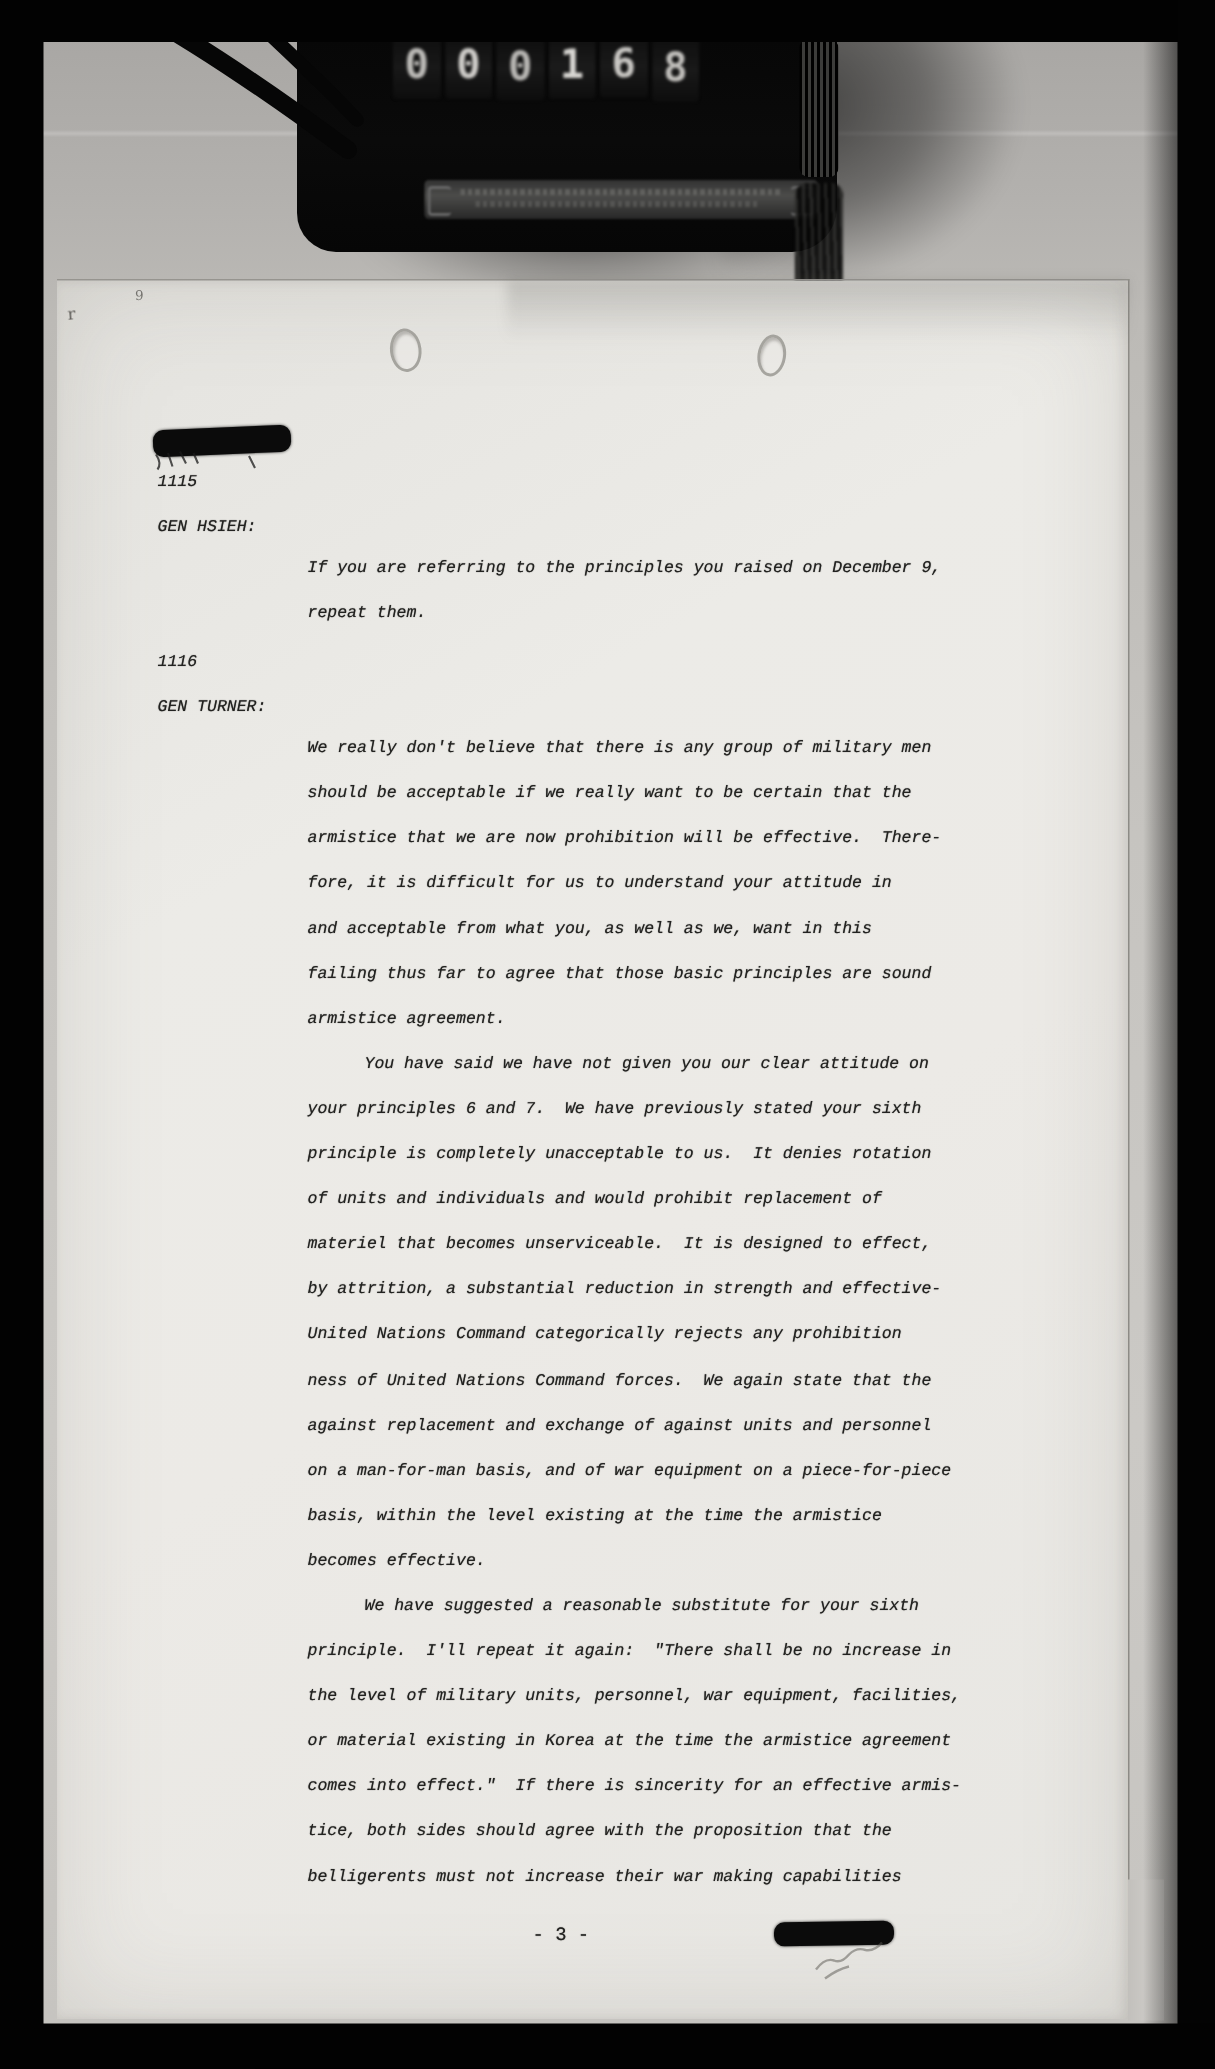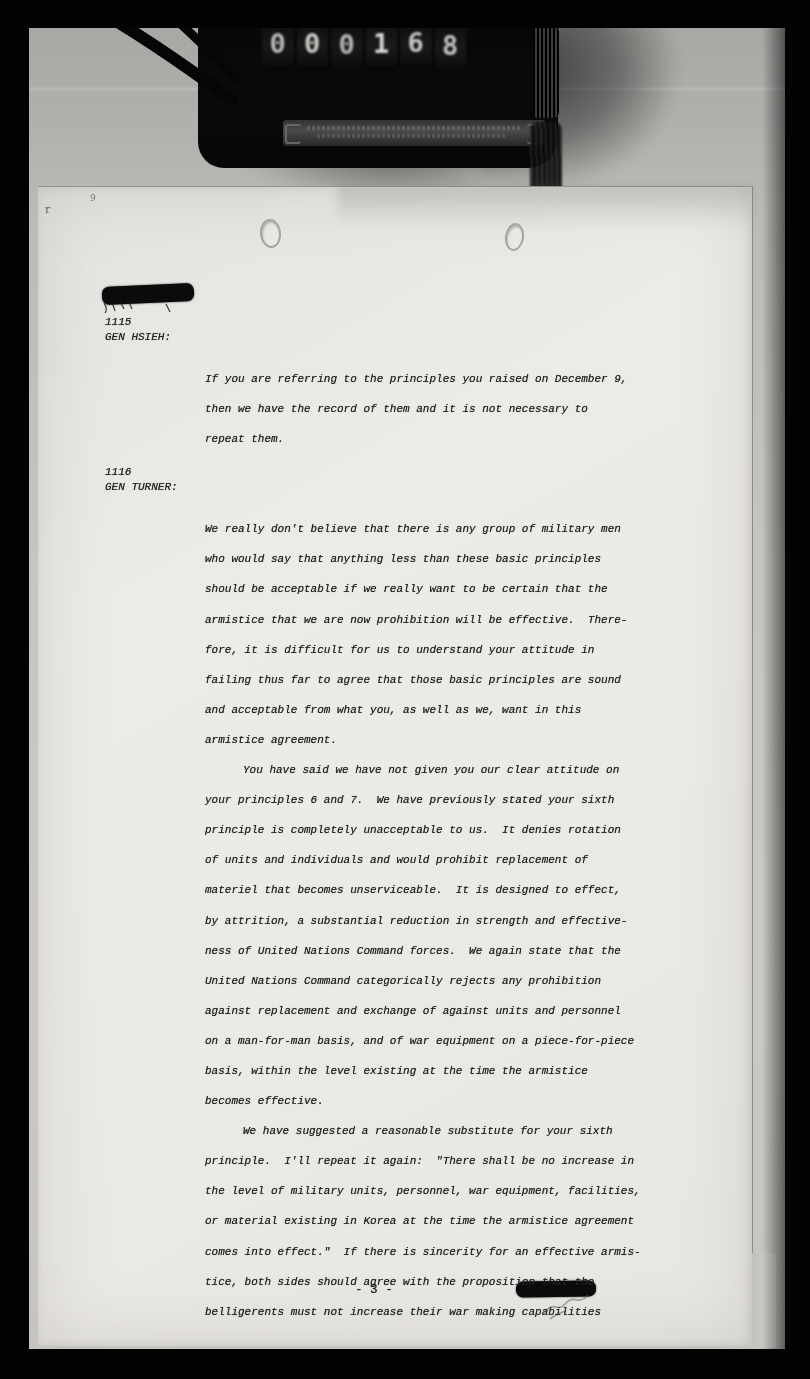--- a/index.html
+++ b/index.html
@@ -121,21 +121,21 @@
   .scribble-bottom{left:492px;top:1104px;opacity:.5}
   
   .text-area{
     position:absolute;left:67px;top:128px;width:600px;
     color:#222220;font-size:11px;filter:blur(.3px);
     text-shadow:0 0 .7px rgba(40,40,38,.75);
     font-style:italic;
   }
   .entry{position:relative;margin-bottom:4px;}
   .entry-num{height:15px;line-height:15px;white-space:pre;}
-  .speaker{position:absolute;left:0;top:15px;height:15px;line-height:15px;white-space:pre;}
+  .speaker{position:absolute;left:0;top:30px;height:15px;line-height:15px;white-space:pre;}
   .lines{margin-left:100px;margin-top:41px;}
   .line{height:30.1px;line-height:16px;white-space:pre;}
   .block.indent .line:first-child{padding-left:38px;}
   .page-number{
     position:absolute;left:317px;top:1096px;color:#222220;
     font-size:12.6px;white-space:pre;filter:blur(.3px);
     text-shadow:0 0 .7px rgba(40,40,38,.75);
   }
   
   .frame-top{position:absolute;left:0;top:0;width:810px;height:28px;background:#020202;}
@@ -200,48 +200,46 @@
       <path d="M 14 22 q 6 -8 12 -6 q 5 2 10 -4 q 5 -5 11 -3 q 6 1 11 -5 M 20 28 q 8 -6 16 -8" stroke="#5a5852" stroke-width="1.6" fill="none"></path>
     </svg>
 
     <div class="text-area">
         <div class="entry">
           <div class="entry-num">1115</div>
           <div class="speaker">GEN HSIEH:</div>
           <div class="lines">
             <div class="block">
               <div class="line">If you are referring to the principles you raised on December 9,</div>
-              <div class="line">then we have the record of them and it is not necessary to</div>
               <div class="line">repeat them.</div>
             </div>
           </div>
         </div>
         <div class="entry">
           <div class="entry-num">1116</div>
           <div class="speaker">GEN TURNER:</div>
           <div class="lines">
             <div class="block">
               <div class="line">We really don't believe that there is any group of military men</div>
-              <div class="line">who would say that anything less than these basic principles</div>
               <div class="line">should be acceptable if we really want to be certain that the</div>
               <div class="line">armistice that we are now prohibition will be effective.  There-</div>
               <div class="line">fore, it is difficult for us to understand your attitude in</div>
+              <div class="line">and acceptable from what you, as well as we, want in this</div>
               <div class="line">failing thus far to agree that those basic principles are sound</div>
-              <div class="line">and acceptable from what you, as well as we, want in this</div>
               <div class="line">armistice agreement.</div>
             </div>
             <div class="block indent">
               <div class="line">You have said we have not given you our clear attitude on</div>
               <div class="line">your principles 6 and 7.  We have previously stated your sixth</div>
               <div class="line">principle is completely unacceptable to us.  It denies rotation</div>
               <div class="line">of units and individuals and would prohibit replacement of</div>
               <div class="line">materiel that becomes unserviceable.  It is designed to effect,</div>
               <div class="line">by attrition, a substantial reduction in strength and effective-</div>
+              <div class="line">United Nations Command categorically rejects any prohibition</div>
               <div class="line">ness of United Nations Command forces.  We again state that the</div>
-              <div class="line">United Nations Command categorically rejects any prohibition</div>
               <div class="line">against replacement and exchange of against units and personnel</div>
               <div class="line">on a man-for-man basis, and of war equipment on a piece-for-piece</div>
               <div class="line">basis, within the level existing at the time the armistice</div>
               <div class="line">becomes effective.</div>
             </div>
             <div class="block indent">
               <div class="line">We have suggested a reasonable substitute for your sixth</div>
               <div class="line">principle.  I'll repeat it again:  "There shall be no increase in</div>
               <div class="line">the level of military units, personnel, war equipment, facilities,</div>
               <div class="line">or material existing in Korea at the time the armistice agreement</div>

